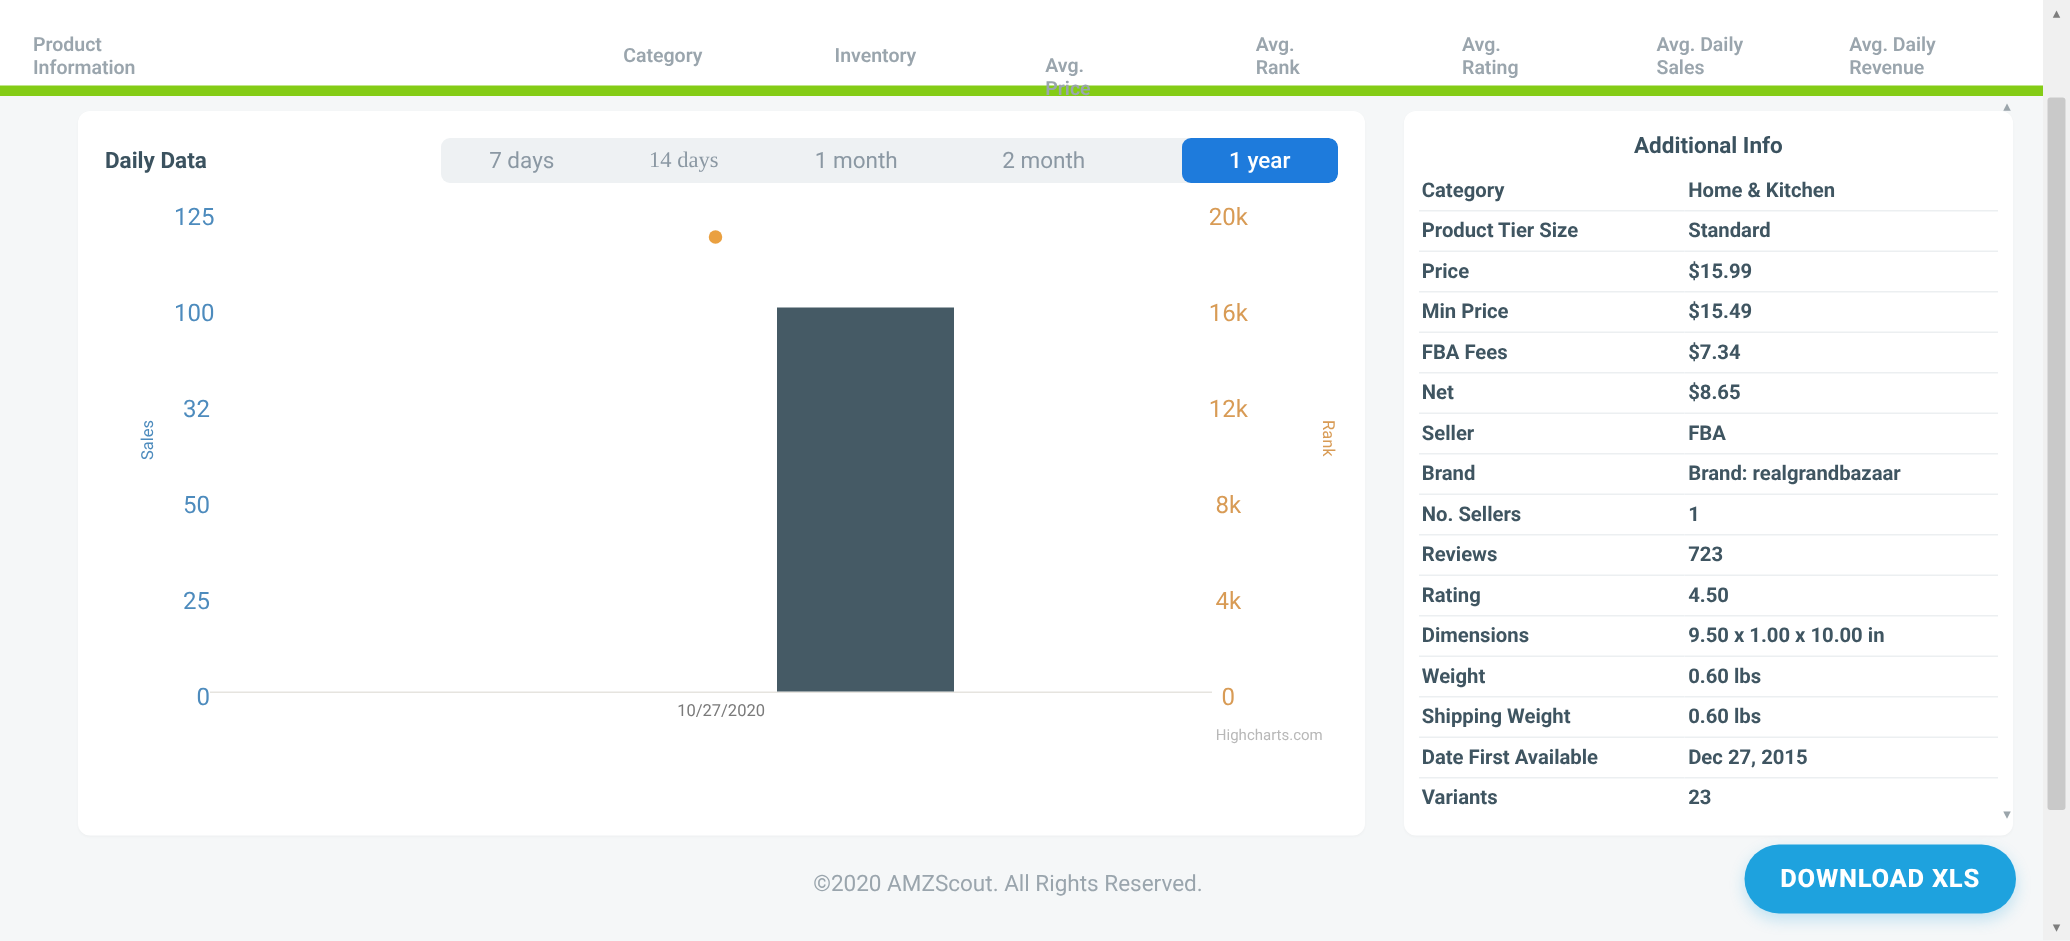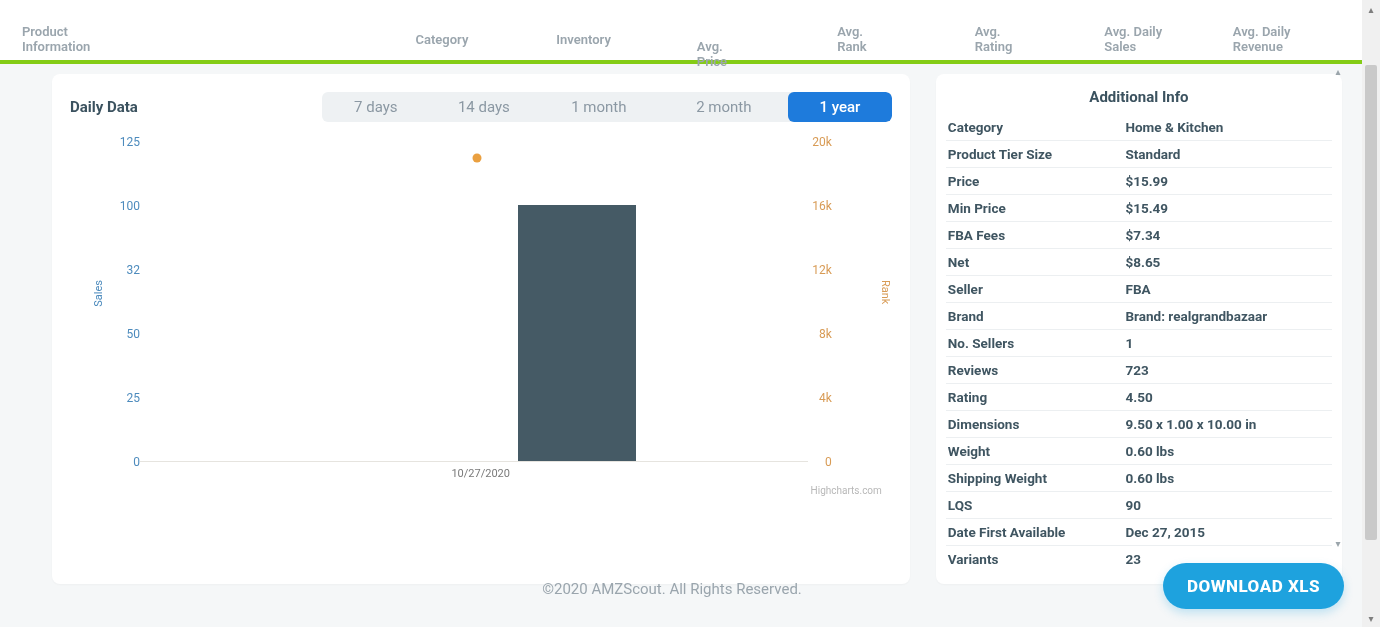--- a/index.html
+++ b/index.html
@@ -16,21 +16,21 @@
     height: 627px;
     position: relative;
     background: #f5f7f8;
   }
   .top-spacer { height: 18px; background: #fff; }
   .header-tabs {
     display: flex;
     align-items: center;
     height: 46px;
     background: #fff;
-    border-bottom: 4px solid #84cc16;
+    border-bottom: 7px solid #84cc16;
     padding: 0 20px;
     font-size: 13px;
     color: #9aa5ad;
     font-weight: 600;
   }
   .header-tabs .tab { cursor: pointer; }
   .tab.pi { margin-left: 2px; }
   .tab.cat { margin-left: 278px; }
   .tab.inv { margin-left: 88px; }
   .tab.price { margin-left: 86px; margin-top: 29px; }
@@ -73,28 +73,29 @@
   .range-tab {
     display: flex;
     align-items: center;
     justify-content: center;
     font-size: 15px;
     color: #8b98a3;
     cursor: pointer;
     border-radius: 6px;
   }
   .range-tab.r0 { width: 108px; }
-  .range-tab.r1 { width: 108px; }
+  .range-tab.r1 { width: 108px; font-family: Liberation Serif, serif; }
   .range-tab.r2 { width: 122px; }
   .range-tab.r3 { width: 128px; }
   .range-tab.r4 { width: 104px; }
   .range-tab.active {
     background: #1e7bdc;
     color: #fff;
     font-weight: 500;
+    margin-left: 28px;
   }
 
   .chart-wrap {
     position: relative;
     height: 380px;
     margin-top: 8px;
   }
   .plot-area {
     position: absolute;
     left: 70px;
@@ -120,24 +121,24 @@
   .y-left-label, .y-right-label {
     position: absolute;
     font-size: 11px;
     writing-mode: vertical-rl;
     top: 150px;
   }
   .y-left-label { left: 22px; color: #4d8bbd; transform: rotate(180deg); }
   .y-right-label { right: 0px; color: #d89b55; }
   .y-tick-left, .y-tick-right {
     position: absolute;
-    font-size: 12px;
+    font-size: 16px;
   }
   .y-tick-left { color: #4d8bbd; left: 46px; text-align: right; width: 24px; }
-  .y-tick-right { color: #d89b55; right: 60px; text-align: right; width: 26px; }
+  .y-tick-right { color: #d89b55; right: 60px; text-align: center; width: 26px; }
   .x-tick {
     position: absolute;
     font-size: 11px;
     color: #7a7a7a;
     bottom: 30px;
     transform: translateX(-50%);
   }
   .credit {
     position: absolute;
     right: 10px;
@@ -342,24 +343,20 @@
             </tr>
             <tr>
               <td class="k">Weight</td>
               <td class="v">0.60 lbs</td>
             </tr>
             <tr>
               <td class="k">Shipping Weight</td>
               <td class="v">0.60 lbs</td>
             </tr>
             <tr>
-              <td class="k">LQS</td>
-              <td class="v">90</td>
-            </tr>
-            <tr>
               <td class="k">Date First Available</td>
               <td class="v">Dec 27, 2015</td>
             </tr>
             <tr>
               <td class="k">Variants</td>
               <td class="v">23</td>
             </tr>
           </tbody>
       </table>
     </div>

